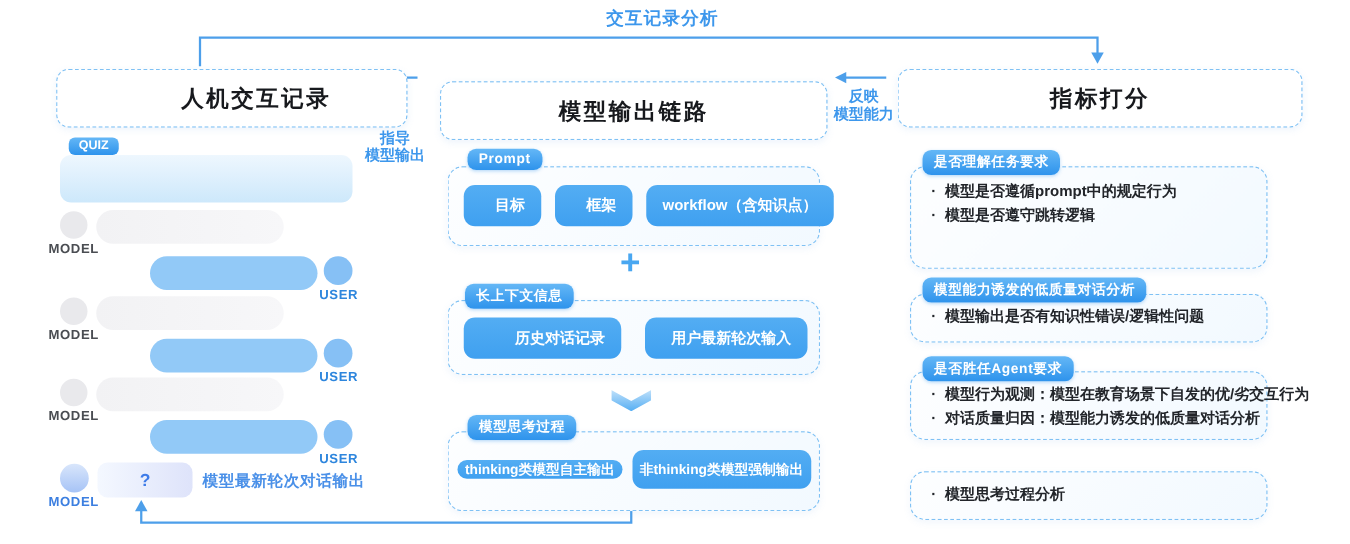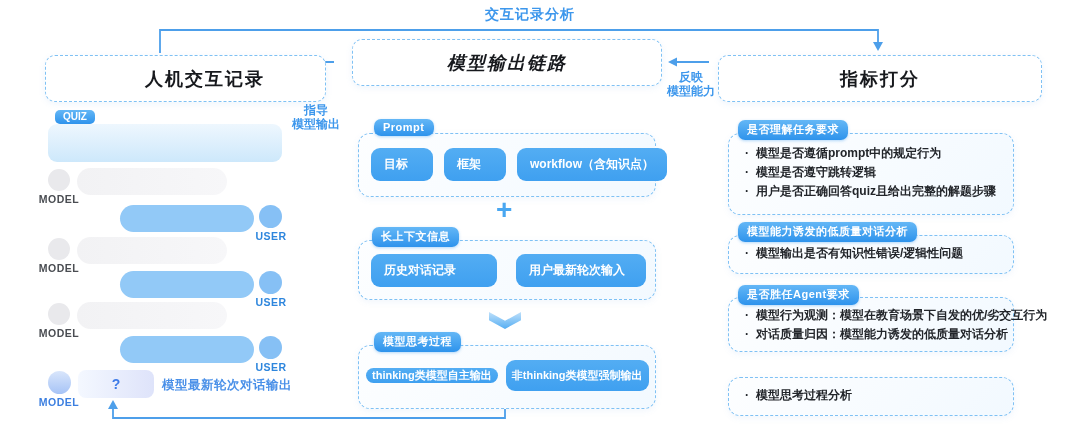--- a/index.html
+++ b/index.html
@@ -28,21 +28,21 @@
        box-shadow:0 1px 3px rgba(46,147,236,.35);letter-spacing:.5px;}
 
   
   .dbox{position:absolute;border:1.4px dashed #7fc1f4;border-radius:12px;
         background:linear-gradient(135deg,#fdfeff 0%,#f2f9ff 100%);
         box-shadow:0 2px 6px rgba(120,170,230,.10);}
 
   
   .chip-row{position:absolute;display:flex;align-items:center;}
   .chip{background:linear-gradient(180deg,#53adf3 0%,#3fa0f0 100%);color:#fff;font-weight:bold;
-        border-radius:9px;padding:8px 13px;font-size:12px;white-space:nowrap;text-align:left;}
+        border-radius:9px;padding:8px 13px;font-size:12px;white-space:nowrap;text-align:right;}
 
   .plus{position:absolute;color:#49a7f1;font-weight:bold;font-size:28px;line-height:20px;}
   .chev{position:absolute;width:32px;height:17px;
         background:linear-gradient(180deg,#bfe0fa 0%,#55aef3 100%);
         clip-path:polygon(0 0,50% 52%,100% 0,100% 48%,50% 100%,0 48%);}
 
   
   .bullets{margin:0;padding:10px 12px 8px 16px;list-style:none;}
   .bullets li{font-size:12px;font-weight:bold;color:#22252a;line-height:19px;white-space:nowrap;}
   .bullets li::before{content:"·";color:#22252a;margin-right:7px;}
@@ -87,21 +87,21 @@
 
     <line x1="709" y1="62" x2="676" y2="62" stroke="#4d9fea" stroke-width="1.8"></line>
     <polygon points="677,57.5 677,66.5 668,62" fill="#4d9fea"></polygon>
   </svg>
 
   <div class="top-label">交互记录分析</div>
 
   <div class="hdr-box" style="left:45px;top:55px;width:240px;padding-left:39px;">
     <span>人机交互记录</span>
   </div>
-  <div class="hdr-box" style="left:352px;top:39px;width:308px;font-style:italic;">
+  <div class="hdr-box" style="left:352px;top:65px;width:308px;">
     <span>模型输出链路</span>
   </div>
   <div class="hdr-box" style="left:718px;top:55px;width:322px;">
     <span>指标打分</span>
   </div>
 
   <div class="conn-label" style="left:284px;top:58px;width:64px;margin-top:45px;">
     <div>指导</div>
     <div>模型输出</div>
   </div>
@@ -164,21 +164,20 @@
   <div class="chip-row" style="left:366px;top:360px;gap:8px;">
     <div class="chip" style="font-size:11px;padding:0 6px;">thinking类模型自主输出</div>
     <div class="chip" style="font-size:11px;padding:8px 6px;">非thinking类模型强制输出</div>
   </div>
 
   <div class="tag" style="left:738px;top:120px;">是否理解任务要求</div>
   <div class="dbox" style="left:728px;top:133px;width:284px;height:80px;">
     <ul class="bullets">
       <li>模型是否遵循prompt中的规定行为</li>
       <li>模型是否遵守跳转逻辑</li>
-      <li>用户是否正确回答quiz且给出完整的解题步骤</li>
     </ul>
   </div>
 
   <div class="tag" style="left:738px;top:222px;">模型能力诱发的低质量对话分析</div>
   <div class="dbox" style="left:728px;top:235px;width:284px;height:37px;">
     <ul class="bullets" style="padding-top:8px;">
       <li>模型输出是否有知识性错误/逻辑性问题</li>
     </ul>
   </div>
 

